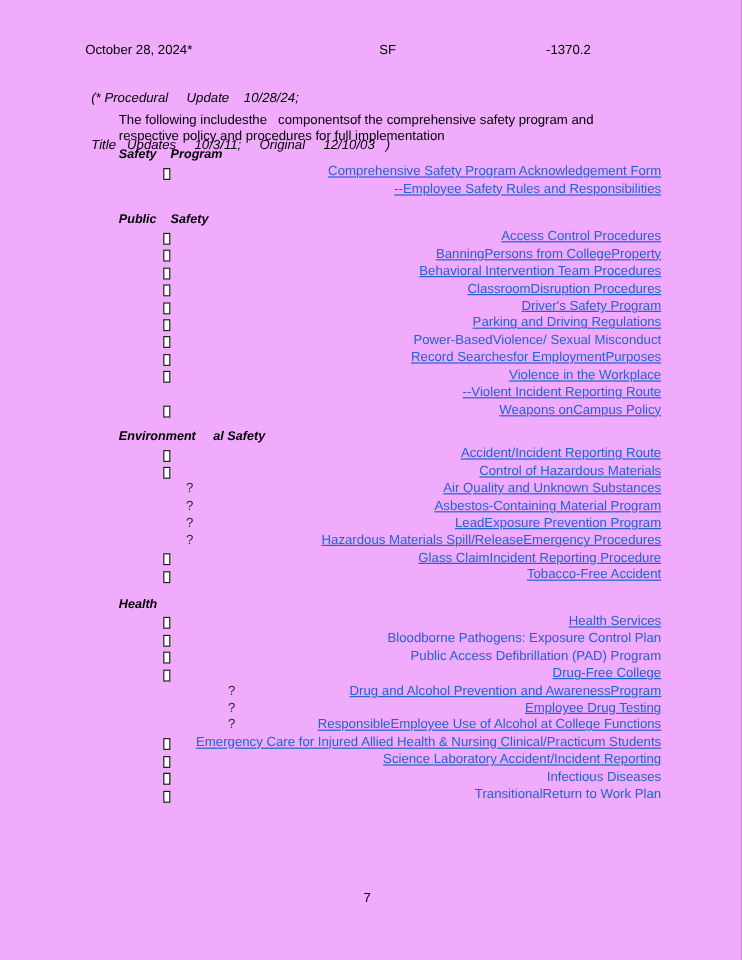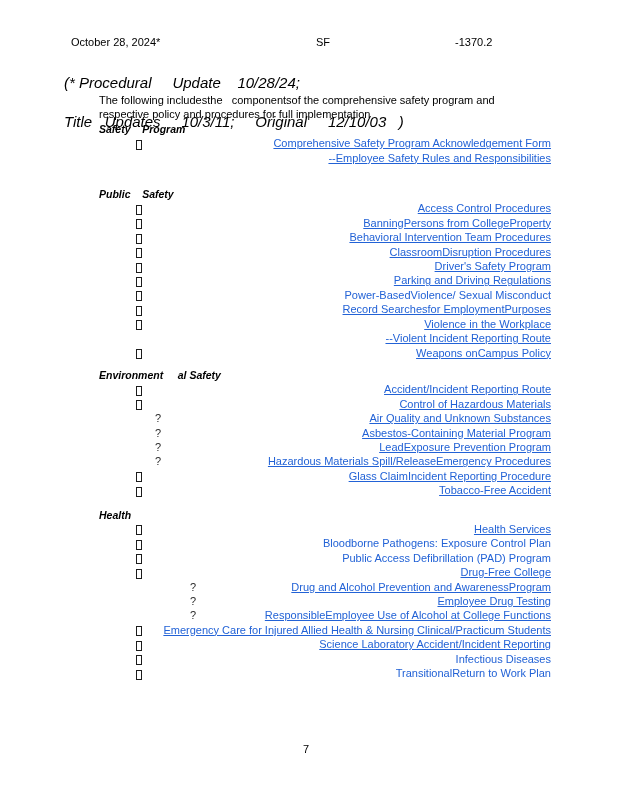--- a/index.html
+++ b/index.html
@@ -1,38 +1,38 @@
 <!DOCTYPE html>
 <html style="--link: #2262D6;"><head>
 <meta charset="utf-8">
 <style>
   html,body{margin:0;padding:0;background:#888;}
   .page{
     position:relative;
     width:618px;height:800px;
-    background:#ffffff;
+    background:#f0abfc;
     font-family:"Liberation Sans", sans-serif;
     color:#000;
     font-size:11px;
     overflow:hidden;
   }
   
   .hdr-date{position:absolute;left:71px;top:36px;white-space:pre;}
   .hdr-sf{position:absolute;left:316px;top:36px;}
   .hdr-num{position:absolute;left:455px;top:36px;}
-  .hdr-notes{position:absolute;left:64px;top:50px;font-style:italic;font-size:15px;line-height:13px;white-space:pre;}
+  .hdr-notes{position:absolute;left:76px;top:50px;font-style:italic;font-size:11px;line-height:13px;white-space:pre;}
   
   .content{position:absolute;left:99px;top:93px;width:452px;line-height:14.4px;}
   .intro div{white-space:pre;}
   .section-heading{
     font-style:italic;font-weight:bold;font-size:10.5px;
     white-space:pre;line-height:14.4px;
   }
   .sec-safety{}
-  .sec-public{margin-top:22px;}
+  .sec-public{margin-top:11px;}
   .sec-env{margin-top:8px;}
   .sec-health{margin-top:10px;}
   .item{position:relative;padding-left:53px;line-height:14.4px;text-align:right;}
   .item .b-sq{
     position:absolute;left:37px;top:3.5px;
     width:4px;height:8px;border:1px solid #1c1c1c;background:#fff;
   }
   .item .b-q{position:absolute;color:#2b2b2b;font-size:11px;}
   .item.lvl2{padding-left:73px;}
   .item.lvl2 .b-q{left:56px;}

